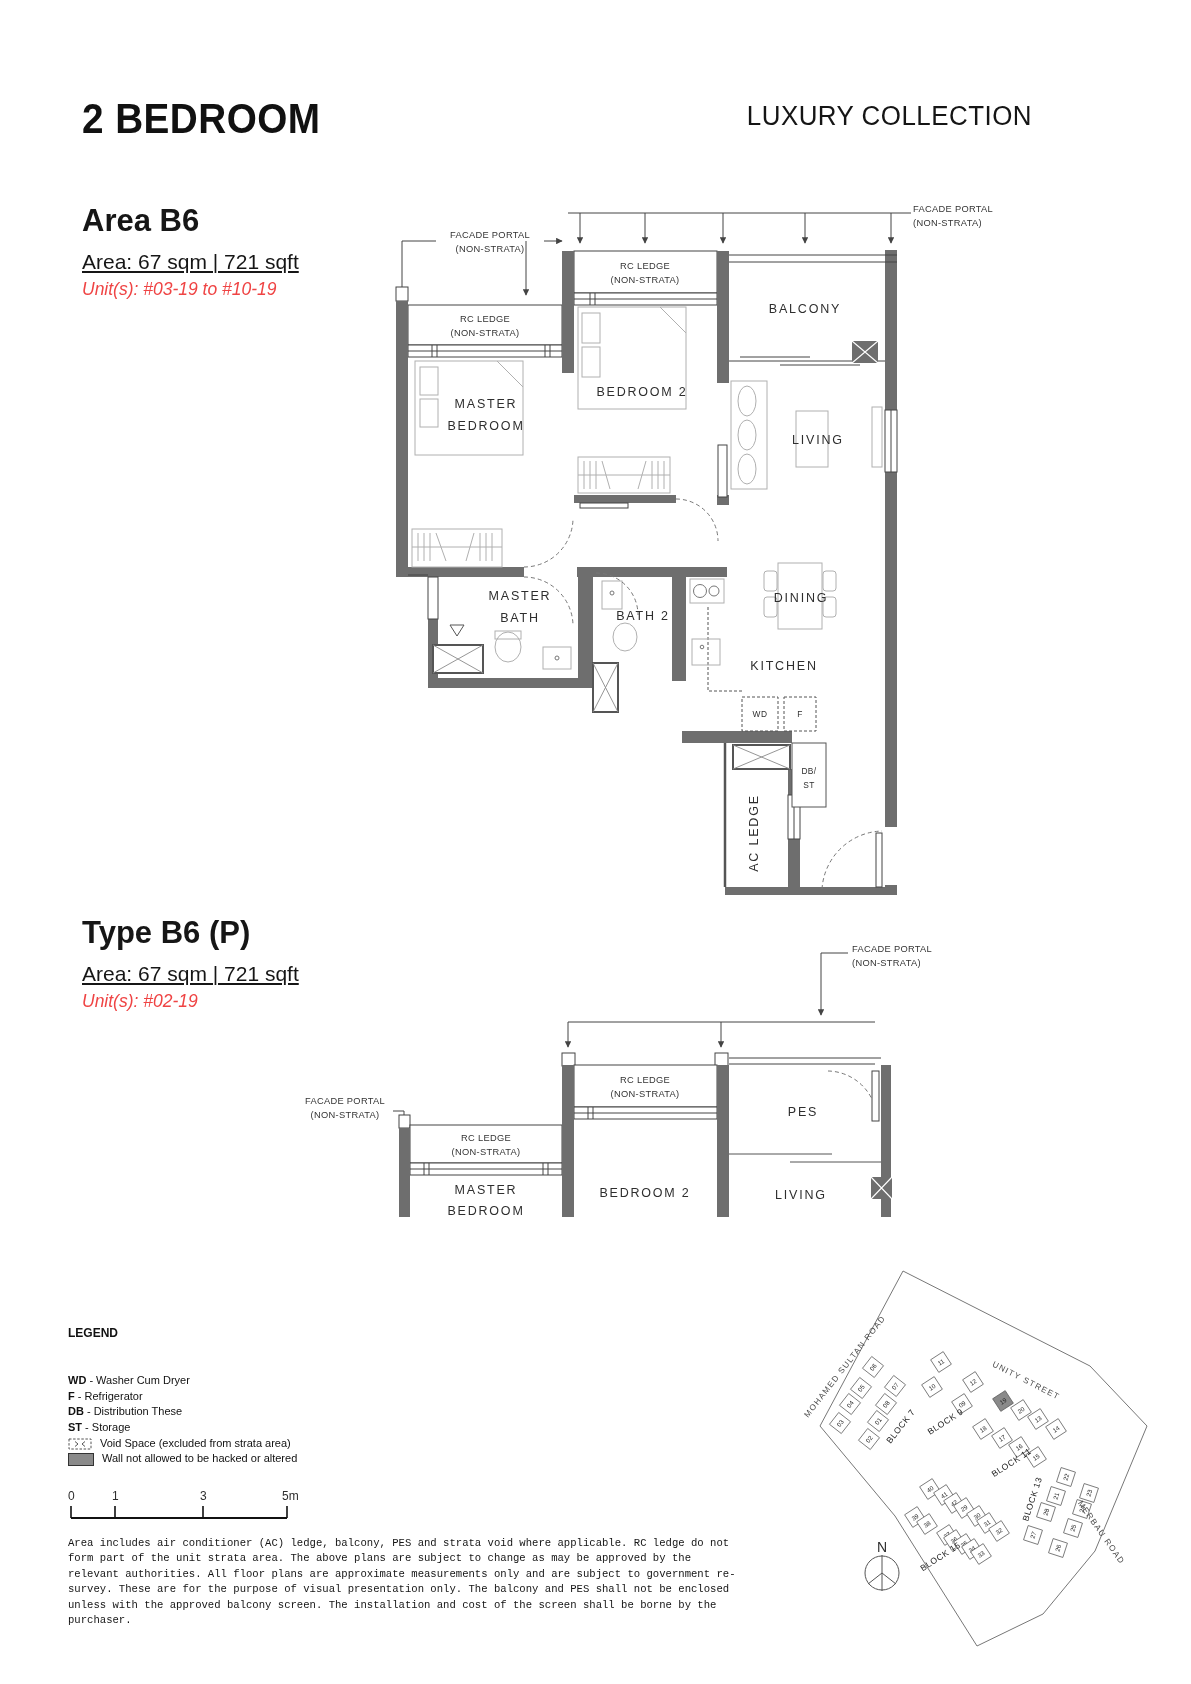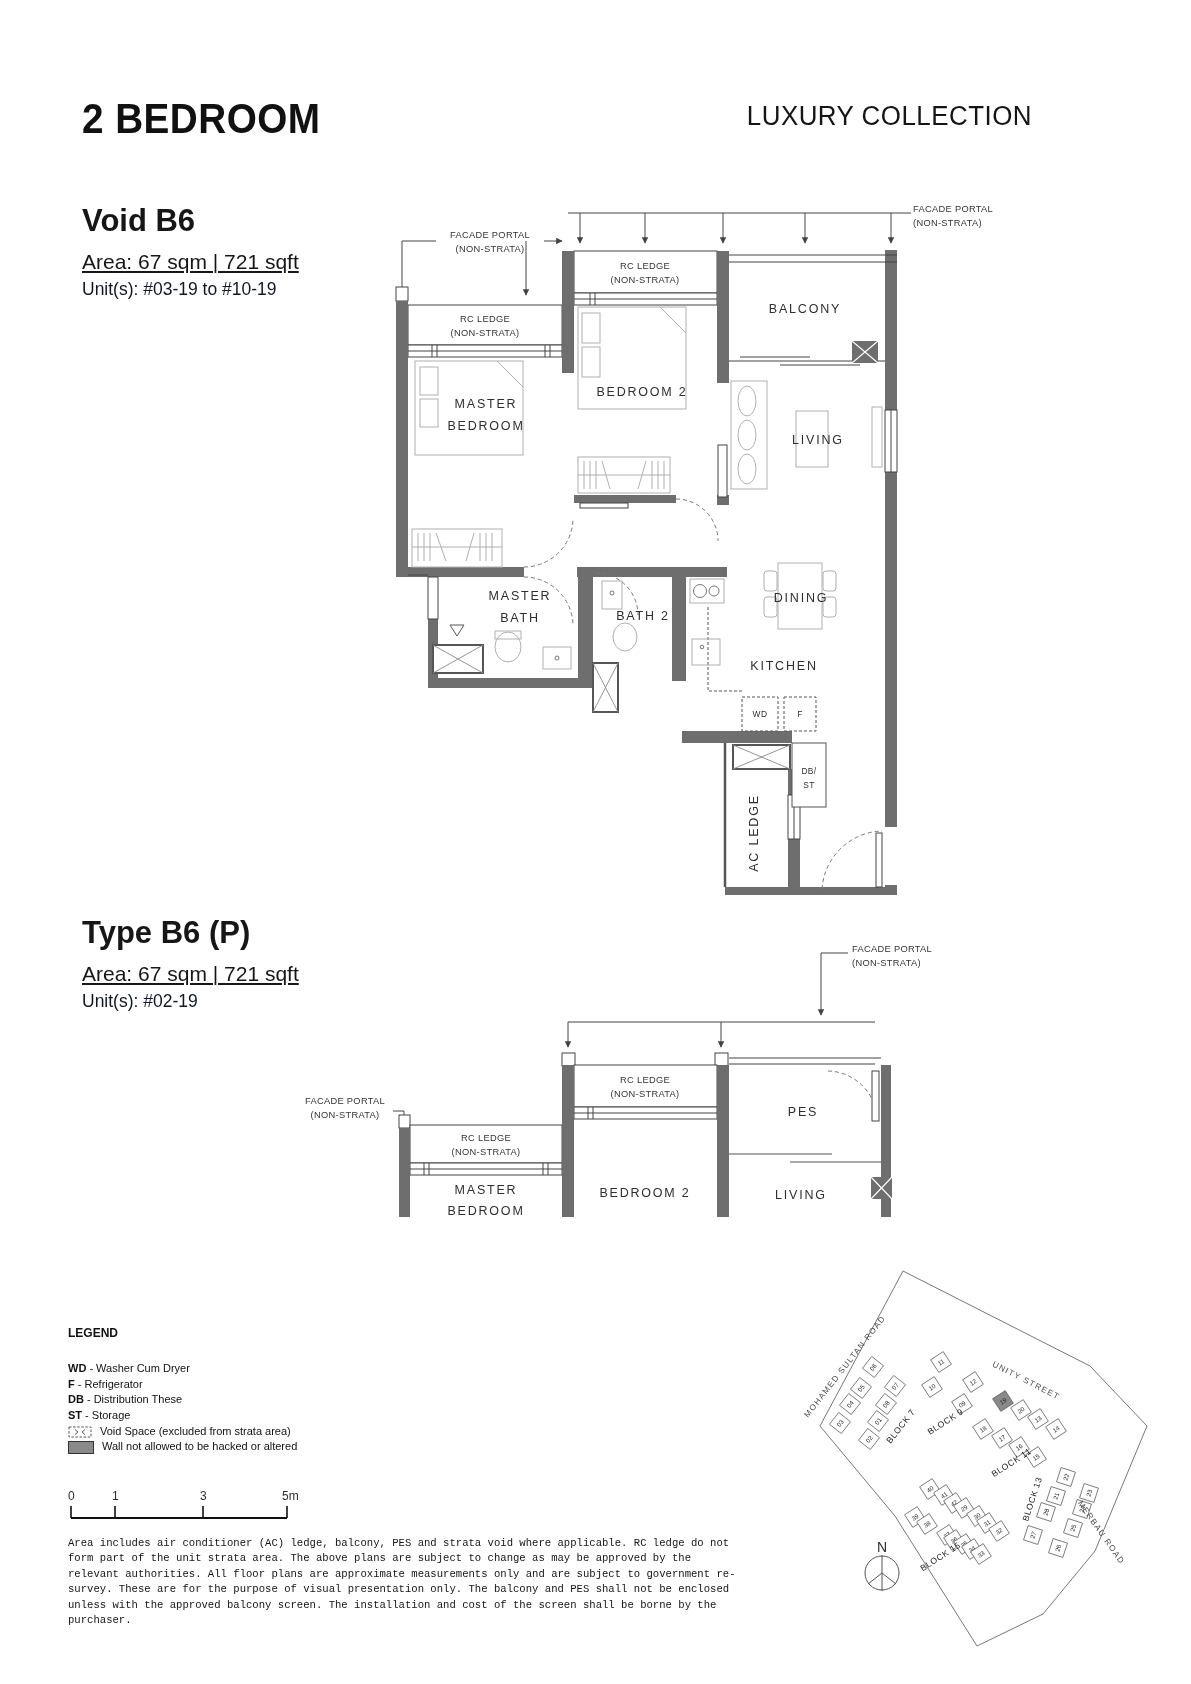--- a/index.html
+++ b/index.html
@@ -6,59 +6,59 @@
   body{width:1191px;height:1684px;position:relative;overflow:hidden;
        font-family:"Liberation Sans",sans-serif;color:#1c1c1c;}
   .abs{position:absolute;}
   
   .h-title{left:82px;top:94px;font-size:43px;font-weight:bold;letter-spacing:.5px;
            transform:scaleX(.9);transform-origin:left top;color:#111;}
   .h-coll{left:660px;top:101px;width:372px;text-align:right;font-size:27px;font-weight:400;
           letter-spacing:.5px;color:#151515;transform:scaleX(.96);transform-origin:right top;}
   .t-head{font-size:31px;font-weight:600;color:#161616;}
   .t-area{font-size:21px;color:#161616;text-decoration:underline;}
-  .t-units{font-size:17.5px;color:#0f172a;}
+  .t-units{font-size:17.5px;color:#ef4444;font-style:italic;}
   
   svg text{text-anchor:middle;fill:#2e2e2e;}
   .rm{font-size:12.5px;letter-spacing:1.8px;}
   .an{font-size:9.3px;letter-spacing:.3px;fill:#333;}
   .sm{font-size:8.4px;letter-spacing:.4px;}
   .as{text-anchor:start;}
   .wall{fill:#6e6e6e;}
   .wbox{fill:#fff;stroke:#444;stroke-width:1;}
   .thin{stroke:#444;stroke-width:1;fill:none;}
   .furn{stroke:#b0b0b0;stroke-width:1;fill:none;}
   .dash{stroke:#777;stroke-width:1;fill:none;stroke-dasharray:4 3;}
   .dash2{stroke:#555;stroke-width:1;fill:none;stroke-dasharray:3 2;}
   .xbox{fill:#fff;stroke:#555;stroke-width:2;}
   .xln{stroke:#8a8a8a;stroke-width:.9;}
   .xlnw{stroke:#fff;stroke-width:1.1;}
   
   .legend{left:68px;top:1326px;font-size:11px;color:#111;}
-  .lg-title{font-weight:bold;font-size:12px;margin-bottom:21px;}
+  .lg-title{font-weight:bold;font-size:12px;margin-bottom:33px;}
   .lg-row{height:15.7px;line-height:15.7px;}
   .lg-row b{font-weight:bold;}
   .lg-sym{display:inline-block;vertical-align:middle;margin-right:8px;}
   .wallchip{width:24px;height:11px;background:#8a8a8a;border:1.4px solid #333;}
   
   .disc{left:68px;top:1536px;width:676px;font-size:10.6px;line-height:15.4px;color:#141414;font-family:Liberation Mono, monospace;}
   
   .unit{fill:#fff;stroke:#555;stroke-width:.7;}
   .unit.hl{fill:#8a8a8a;}
   .unit-n{font-size:6.2px;fill:#222;}
   .block-label{font-size:8.6px;letter-spacing:.6px;fill:#222;}
   .road-label{font-size:8.2px;letter-spacing:1.3px;fill:#4a4a4a;}
 </style>
 </head>
 <body>
 
 <div class="abs h-title">2 BEDROOM</div>
 <div class="abs h-coll">LUXURY COLLECTION</div>
 
-<div class="abs t-head" style="left:82px;top:203px">Void B6</div>
+<div class="abs t-head" style="left:82px;top:203px">Area B6</div>
 <div class="abs t-area" style="left:82px;top:250px">Area: 67 sqm | 721 sqft</div>
 <div class="abs t-units" style="left:82px;top:279px">Unit(s): #03-19 to #10-19</div>
 
 <svg class="abs" style="left:340px;top:195px" width="780" height="700" viewBox="0 0 780 700">
   <defs>
     <marker id="arr1" viewBox="0 0 10 10" refX="9" refY="5" markerWidth="6.5" markerHeight="6.5" orient="auto-start-reverse">
       <path d="M0,0L10,5L0,10z" fill="#444"></path>
     </marker>
   </defs>
 

